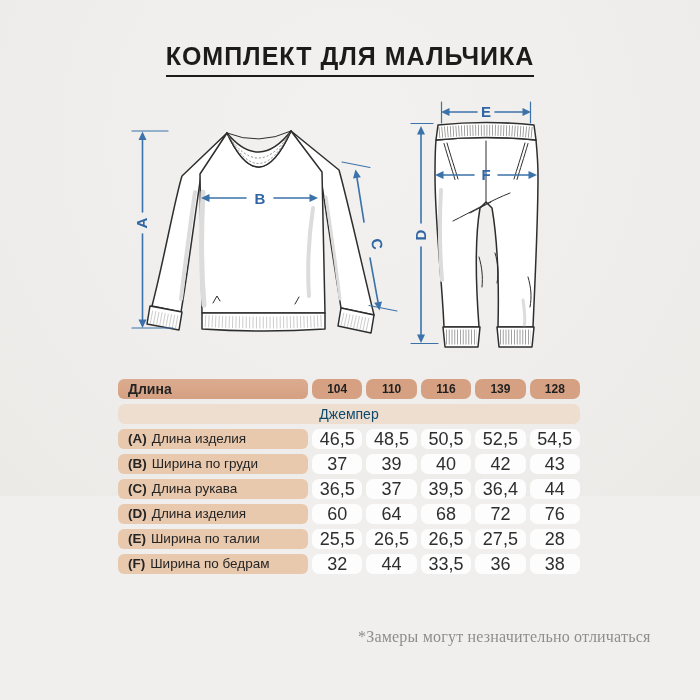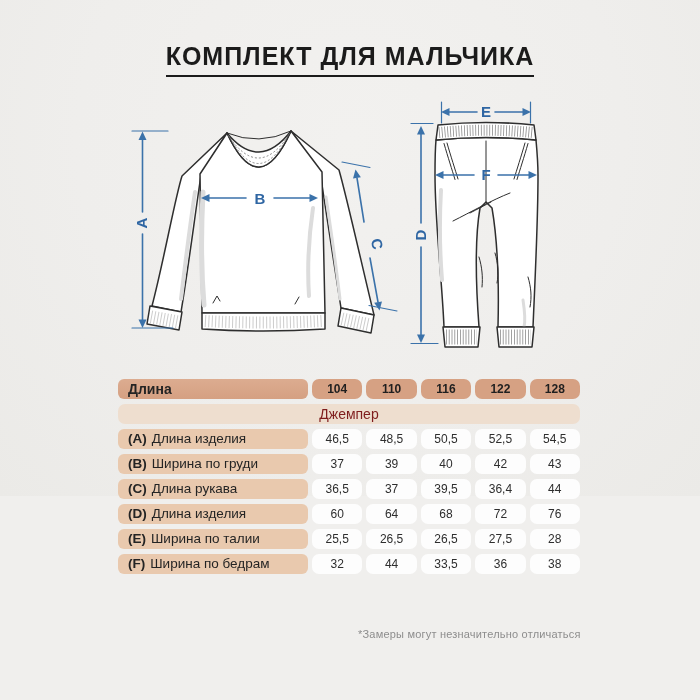--- a/index.html
+++ b/index.html
@@ -52,30 +52,30 @@
   .head{
     background:linear-gradient(180deg,#dcac90,#d5a082);
     border-radius:6px;font-weight:bold;font-size:14px;
   }
   .pill{
     background:#d6a183;border-radius:7px;
     font-weight:bold;font-size:12px;color:#1f1f1f;
   }
   .section{
     grid-column:1 / -1;background:#eedecf;border-radius:7px;
-    font-size:14px;color:#7f1d1d;
+    font-size:14px;color:#0c4a6e;
   }
   .val{
     background:#fdfdfd;border-radius:7px;
-    font-size:12px;color:#2e2e2e;
+    font-size:18px;color:#2e2e2e;
   }
   
   .footnote{
     position:absolute;top:628px;left:358px;
-    font-size:11px;color:#8d8d8d;letter-spacing:.2px;
+    font-size:16px;color:#8d8d8d;letter-spacing:.2px;font-family:Liberation Serif, serif;
   }
 </style>
 </head>
 <body>
 
 <div class="page">
 
   <div class="title-wrap">
     <span class="title">КОМПЛЕКТ ДЛЯ МАЛЬЧИКА</span>
   </div>
@@ -197,21 +197,21 @@
       <polygon class="dimhead" points="26,248 22,239.5 30,239.5"></polygon>
       <text class="dimtxt" transform="translate(30.5,140) rotate(-90)">D</text>
     </g>
   </svg>
 
   <div class="size-table">
     <div class="cell rowlabel head">Длина</div>
     <div class="cell pill">104</div>
     <div class="cell pill">110</div>
     <div class="cell pill">116</div>
-    <div class="cell pill">122</div>
+    <div class="cell pill">139</div>
     <div class="cell pill">128</div>
 
     <div class="cell section">Джемпер</div>
 
     <div class="cell rowlabel">
       <b>(A)</b>
       <span>Длина изделия</span>
     </div>
     <div class="cell val">46,5</div>
     <div class="cell val">48,5</div>

